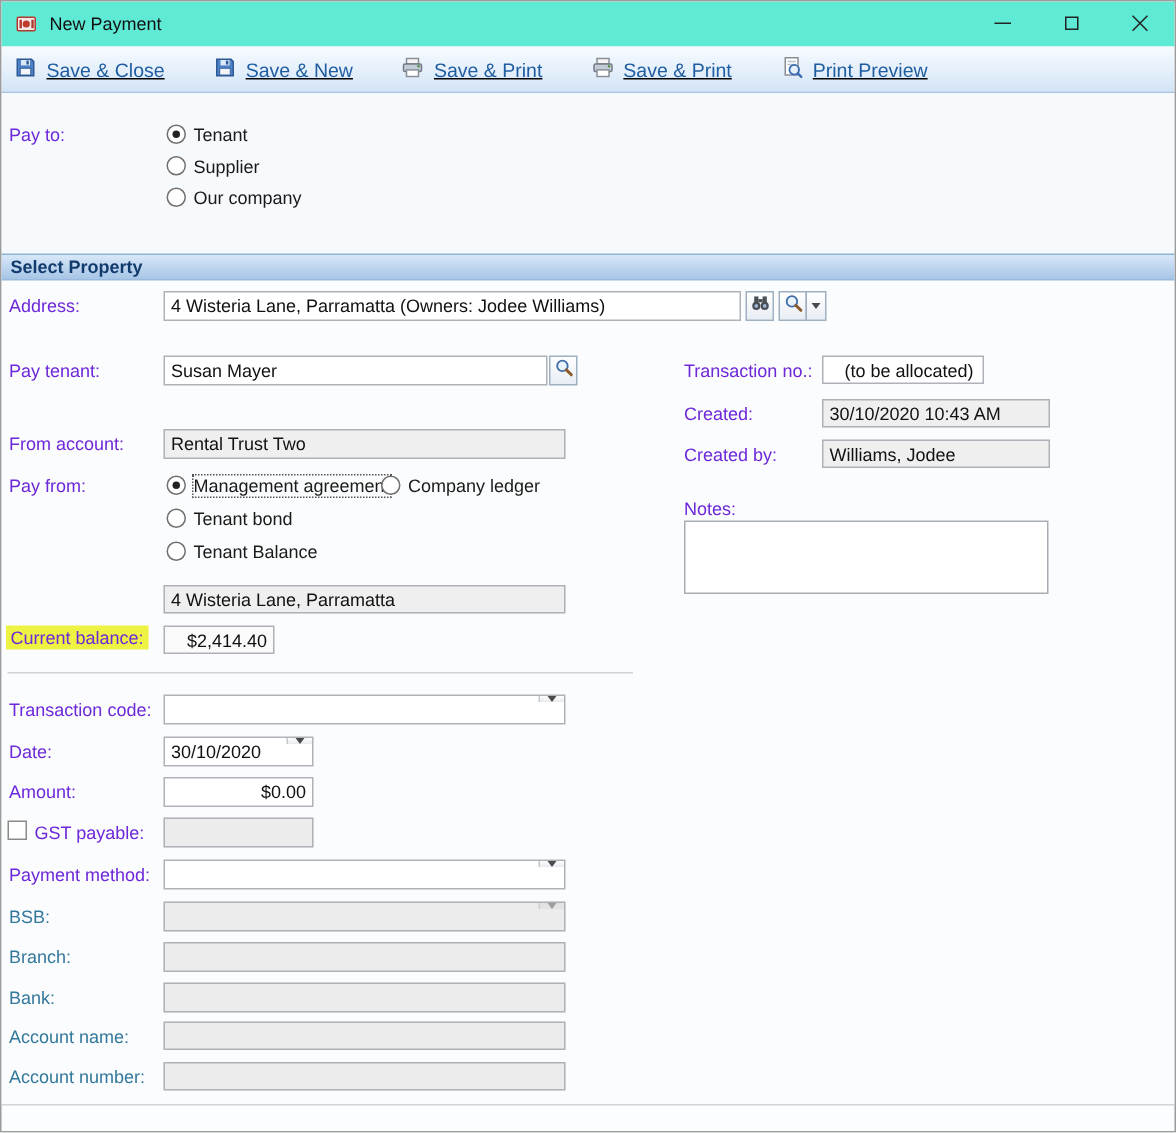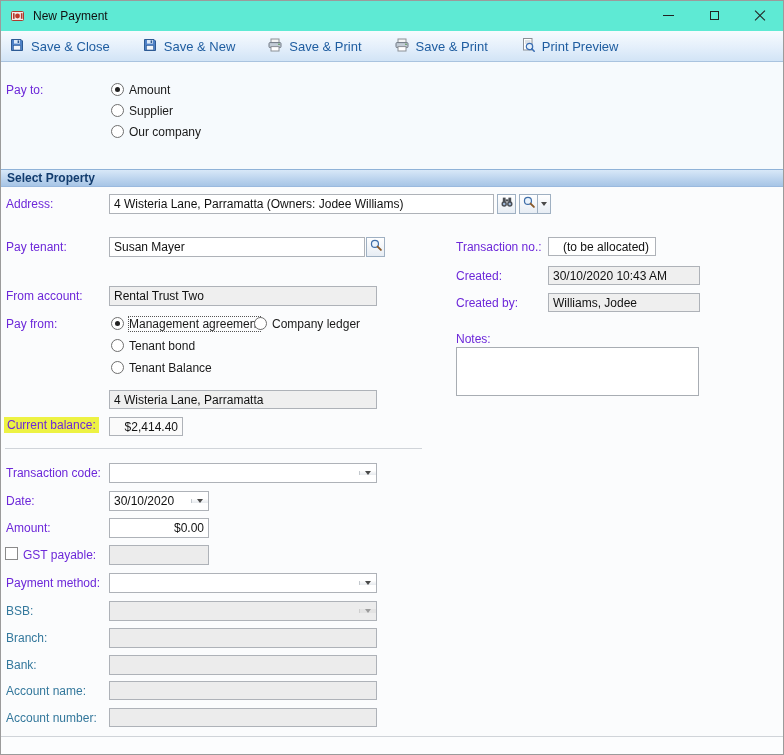--- a/index.html
+++ b/index.html
@@ -13,42 +13,42 @@
   .win-btn{width:46px;height:29px;display:flex;align-items:center;justify-content:center;cursor:default;}
   .min-icon{width:11px;height:1px;background:#222;}
   .max-icon{width:9px;height:9px;border:1px solid #222;box-sizing:border-box;}
   .x-icon{position:relative;width:12px;height:12px;}
   .x-icon::before,.x-icon::after{content:"";position:absolute;left:-1px;top:5px;width:14px;height:1px;background:#222;}
   .x-icon::before{transform:rotate(45deg);} .x-icon::after{transform:rotate(-45deg);}
 
   
   .toolbar{position:absolute;left:0;top:30px;width:100%;height:31px;box-sizing:border-box;
     background:linear-gradient(180deg,#f7fbfe 0%,#e4effb 55%,#d2e4f6 100%);
-    border-bottom:1px solid #a9c3df;display:flex;align-items:center;padding-left:8px;column-gap:32px;}
+    border-bottom:1px solid #a9c3df;display:flex;align-items:center;padding-left:8px;column-gap:32px;text-decoration:underline;}
   .tb-item{display:flex;align-items:center;gap:6px;font-size:13px;color:var(--toolbar-text,#1f5da0);cursor:default;white-space:nowrap;}
 
   
   .area-top{position:absolute;left:0;top:61px;width:100%;height:107px;background:#f6fafd;}
   .area-main{position:absolute;left:0;top:186px;width:100%;height:549px;background:#fbfcfd;}
   .section-header{position:absolute;left:0;top:168px;width:100%;height:18px;box-sizing:border-box;
     background:linear-gradient(180deg,#d8e8f8 0%,#bcd4ee 55%,#a7c5e6 100%);
     border-top:1px solid #8fb2d8;border-bottom:1px solid #9ab9de;
     display:flex;align-items:center;padding-left:6px;font-size:12px;font-weight:bold;color:var(--section-header-text,#123c6e);}
 
   
   .lbl{position:absolute;font-size:12px;color:#6d28d9;white-space:nowrap;line-height:14px;}
   .lbl.teal{color:var(--field-label-accent,#34789c);}
   .hl{background:var(--balance-highlight,#edf243);padding:1px 3px;}
   .fld{position:absolute;box-sizing:border-box;height:20px;border:1px solid #aeb2b8;background:#fff;
     font-size:12px;line-height:18px;padding:0 4px;overflow:hidden;white-space:nowrap;color:#111;}
   .fld.ro{background:#efefef;}
   .fld.dis{background:#ececec;color:#555;}
   .fld.right{text-align:right;}
   .fld.center{text-align:center;padding-left:12px;}
-  .combo{position:absolute;box-sizing:border-box;height:20px;border:1px solid #aeb2b8;background:#fff;display:flex;align-items:center;}
+  .combo{position:absolute;box-sizing:border-box;height:20px;border:1px solid #aeb2b8;background:#fff;display:flex;align-items:flex-start;}
   .combo .val{flex:1;font-size:12px;line-height:18px;padding:0 4px;white-space:nowrap;overflow:hidden;color:#111;}
   .combo .cbtn{width:16px;border-left:1px solid #c3c8cd;background:linear-gradient(#fdfdfd,#e7eaee);display:flex;align-items:center;justify-content:center;}
   .tri{width:0;height:0;border-left:3.5px solid transparent;border-right:3.5px solid transparent;border-top:4px solid #4a4a4a;}
   .combo.dis{background:#ececec;} .combo.dis .cbtn{background:#e3e3e3;border-left-color:#cfcfcf;} .combo.dis .tri{border-top-color:#9c9c9c;}
   .icon-btn{position:absolute;box-sizing:border-box;border:1px solid #9fb0c2;background:linear-gradient(#ffffff,#e7edf4);
     display:flex;align-items:center;justify-content:center;cursor:default;}
   .radio{position:absolute;width:13px;height:13px;border:1px solid #6f6f6f;border-radius:50%;background:#fff;box-sizing:border-box;}
   .radio.checked::after{content:"";position:absolute;left:3px;top:3px;width:5px;height:5px;border-radius:50%;background:#222;}
   .rlbl{position:absolute;font-size:12px;line-height:14px;color:#1a1a1a;white-space:nowrap;}
   .focus-rect{outline:1px dotted #555;outline-offset:0px;}
@@ -144,21 +144,21 @@
   </div>
 
   <div class="area-top"></div>
   <div class="area-main"></div>
   <div class="section-header">
     <span>Select Property</span>
   </div>
 
   <span class="lbl" style="left:5px;top:82px">Pay to:</span>
   <span class="radio checked" style="left:110px;top:82px"></span>
-  <span class="rlbl" style="left:128px;top:82px">Amount</span>
+  <span class="rlbl" style="left:128px;top:82px">Tenant</span>
   <span class="radio" style="left:110px;top:103px"></span>
   <span class="rlbl" style="left:128px;top:103px">Supplier</span>
   <span class="radio" style="left:110px;top:124px"></span>
   <span class="rlbl" style="left:128px;top:124px">Our company</span>
 
   <span class="lbl" style="left:5px;top:196px">Address:</span>
   <div class="fld" style="left:108px;top:193px;width:385px">4 Wisteria Lane, Parramatta (Owners: Jodee Williams)</div>
   <div class="icon-btn" style="left:496px;top:193px;width:19px;height:20px">
     <span>
       <svg width="14" height="14" viewBox="0 0 16 16">

